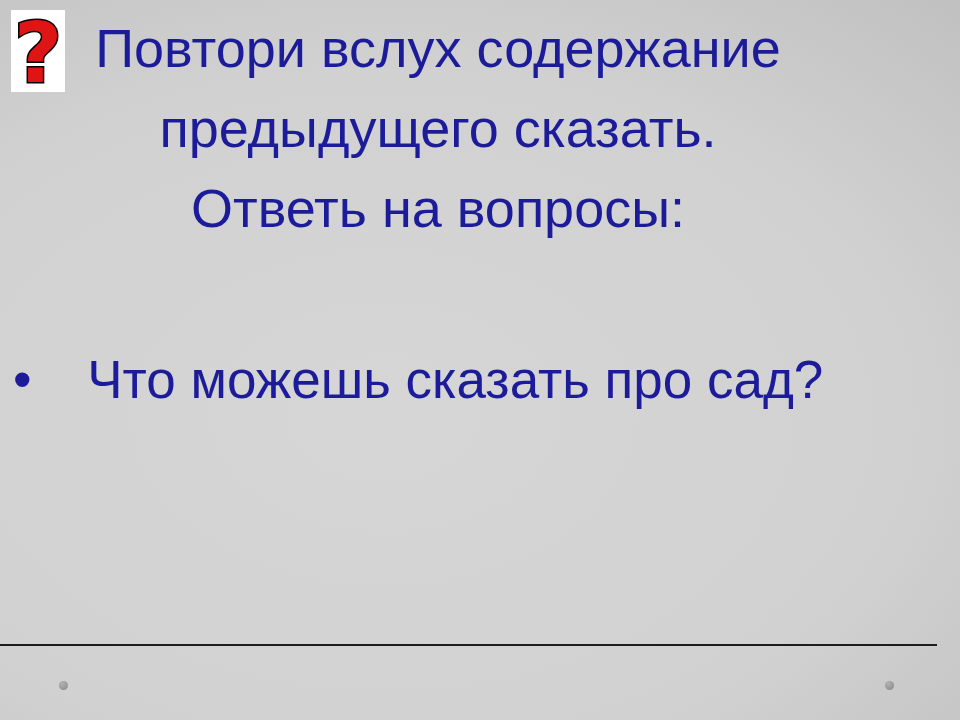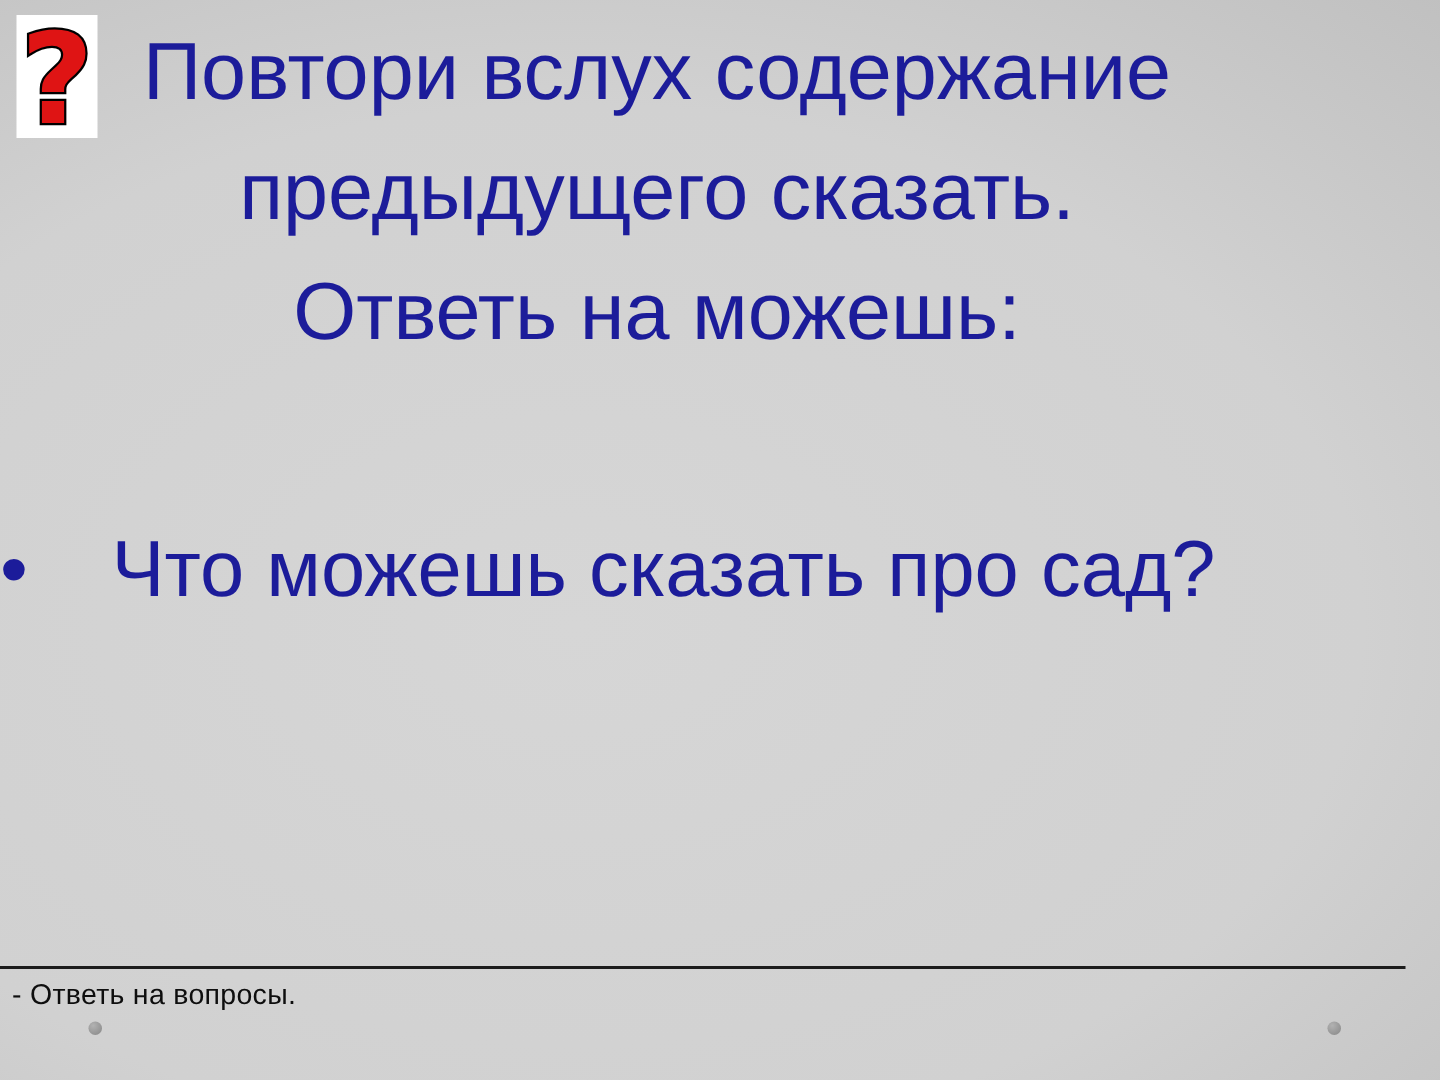--- a/index.html
+++ b/index.html
@@ -25,21 +25,21 @@
     position: absolute; left: 0; top: 8px; width: 876px;
     text-align: center; color: #1c1c9a;
     font-size: 54px; line-height: 80px; font-weight: 400;
     letter-spacing: 0px; white-space: nowrap;
   }
 
   
   .bullet-row {
     position: absolute; left: 0; top: 350px; width: 823px;
     color: #1c1c9a; font-size: 53px; line-height: 60px;
-    white-space: nowrap; padding-left: 0; box-sizing: border-box;
+    white-space: nowrap; padding-left: 13px; box-sizing: border-box;
   }
   .bullet-marker { display: inline-block; }
   .bullet-text { display: inline-block; margin-left: 41px; }
 
   
   .divider {
     position: absolute; left: 0; top: 644px; width: 937px; height: 0;
     border-top: 2px solid #1c1c1c;
   }
   .footer-note {
@@ -60,26 +60,25 @@
 
   <div class="qicon-box">
     <svg width="54" height="82" viewBox="0 0 54 82" xmlns="http://www.w3.org/2000/svg">
       <text x="27" y="72" text-anchor="middle" font-family="'DejaVu Sans', sans-serif" font-weight="bold" font-size="84" fill="#df1414" stroke="#000000" stroke-width="3" paint-order="stroke">?</text>
     </svg>
   </div>
 
   <div class="title-block">
     <div>Повтори вслух содержание</div>
     <div>предыдущего сказать.</div>
-    <div>Ответь на можешь:</div>
+    <div>Ответь на вопросы:</div>
   </div>
 
   <div class="bullet-row">
     <span class="bullet-marker">•</span>
     <span class="bullet-text">Что можешь сказать про сад?</span>
   </div>
 
   <div class="divider"></div>
-  <div class="footer-note">- Ответь на вопросы.</div>
   <div class="slide-dot left"></div>
   <div class="slide-dot right"></div>
 
 </div>
 
 </body></html>

